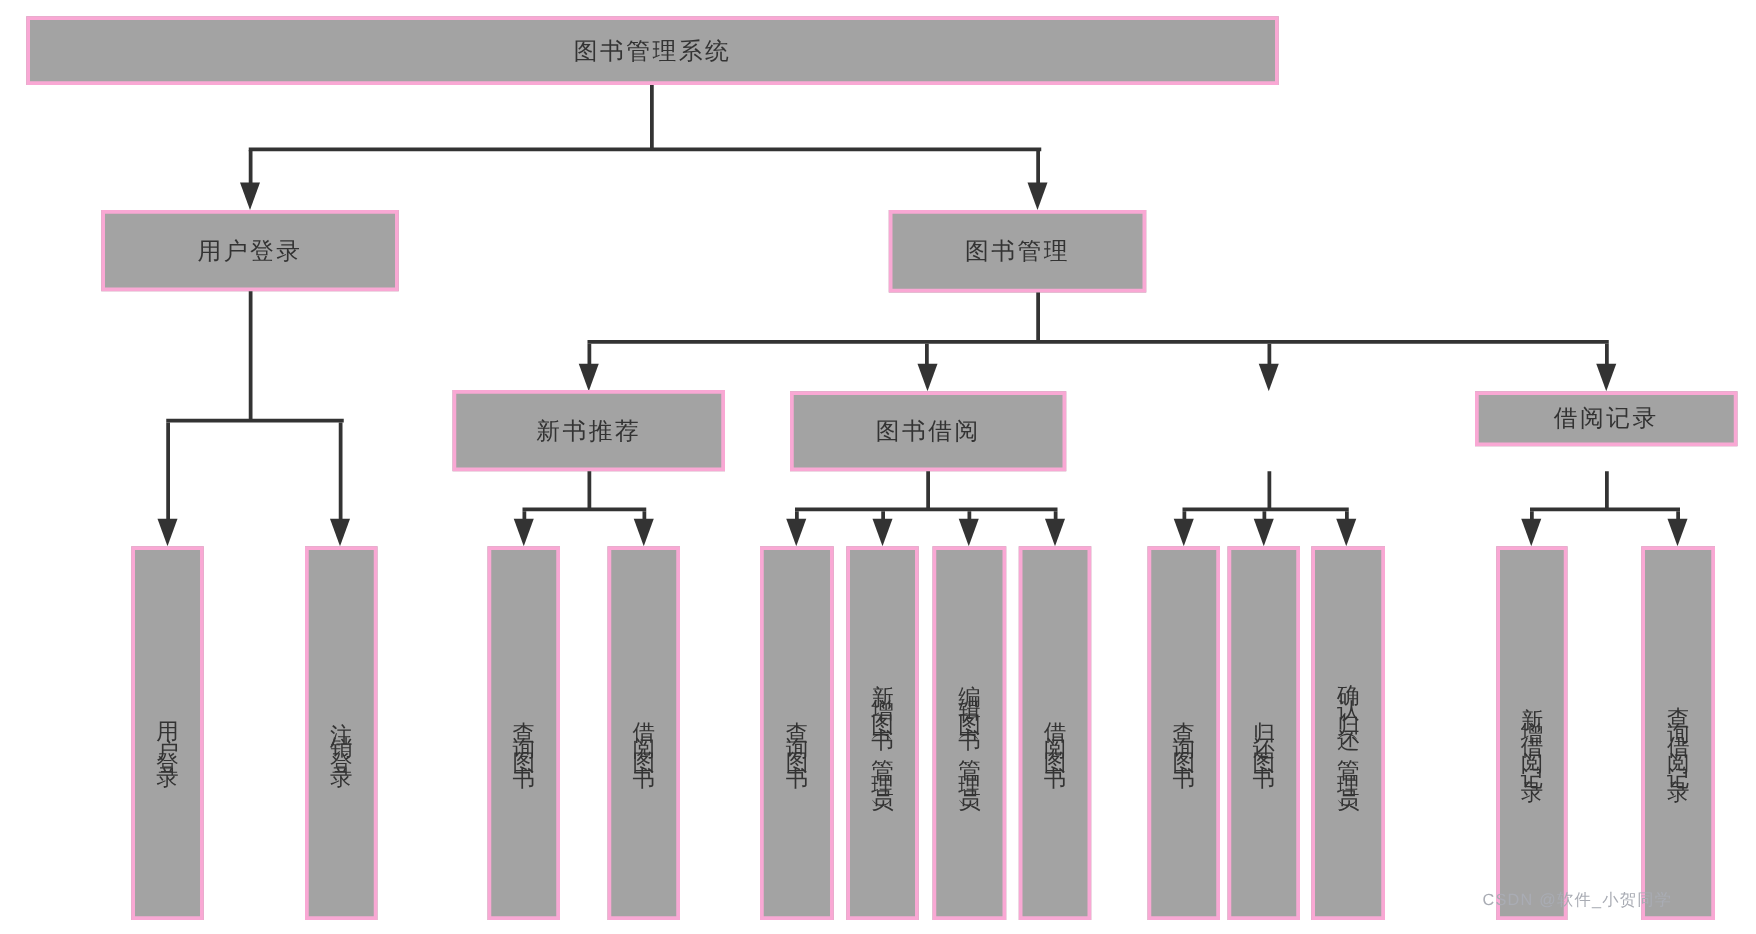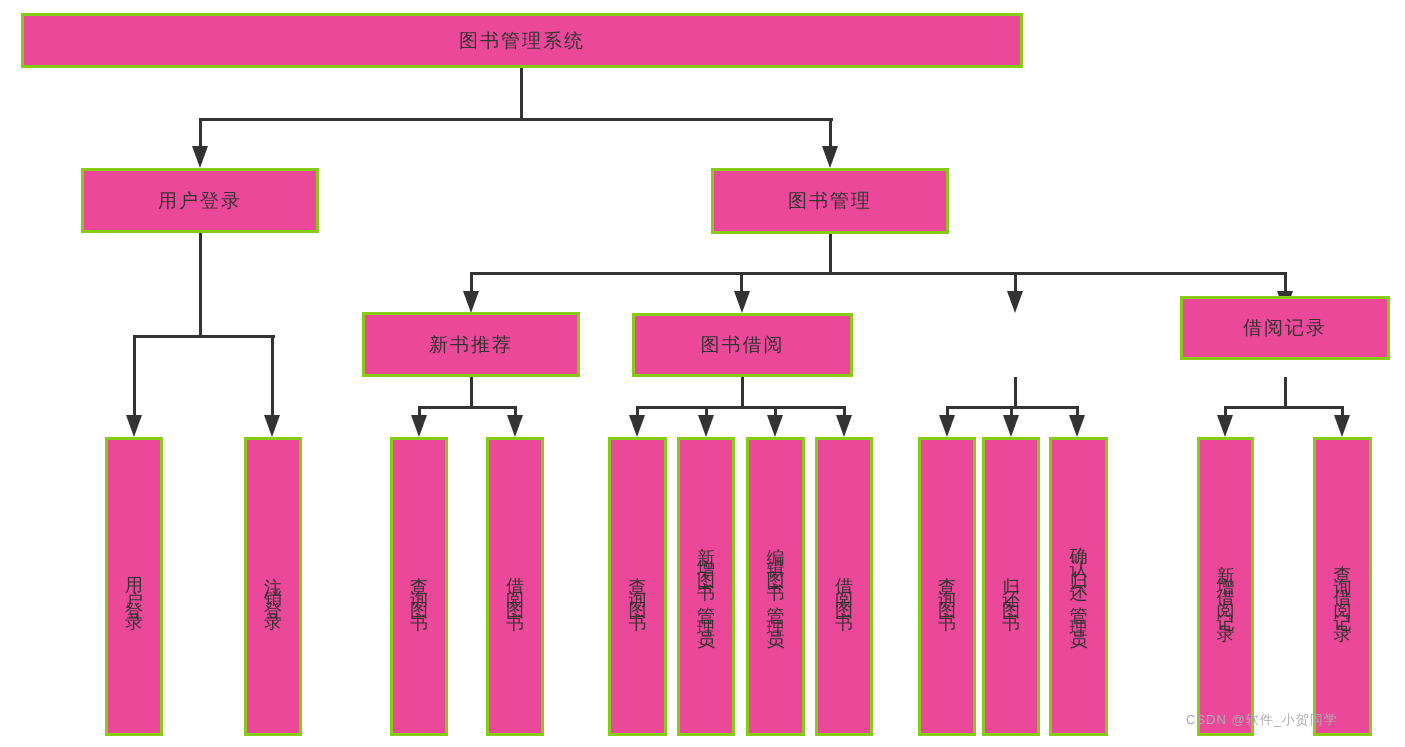--- a/index.html
+++ b/index.html
@@ -1,21 +1,21 @@
 <!DOCTYPE html>
 <html><head>
 <meta charset="utf-8">
 <style>
   html,body{margin:0;padding:0;background:#ffffff;}
   .canvas{
     position:relative;width:1405px;height:747px;background:#ffffff;overflow:hidden;
     font-family:"Liberation Sans","DejaVu Sans",sans-serif;color:#333333;
   }
   .box{
-    position:absolute;box-sizing:border-box;border:3px solid #84cc16;background:#ec4899;
+    position:absolute;box-sizing:border-box;border:3px solid #f9a8d4;background:#a3a3a3;
     display:flex;align-items:center;justify-content:center;
     font-size:19px;letter-spacing:2px;color:#333333;
   }
   .leaf{
     writing-mode:vertical-rl;text-orientation:mixed;
     font-size:18px;letter-spacing:12px;
   }
   .hline,.vline{position:absolute;background:#333333;}
   .arrow{
     position:absolute;width:0;height:0;
@@ -35,21 +35,21 @@
   <div class="box" style="left:21px;top:13px;width:1002px;height:55px">图书管理系统</div>
 
   <div class="vline" style="left:520px;top:68px;width:3px;height:52px"></div>
   <div class="hline" style="left:199px;top:118px;width:634px;height:3px"></div>
   <div class="vline" style="left:199px;top:120px;width:3px;height:28px"></div>
   <div class="vline" style="left:829px;top:120px;width:3px;height:28px"></div>
   <div class="arrow" style="left:192px;top:146px"></div>
   <div class="arrow" style="left:822px;top:146px"></div>
 
   <div class="box" style="left:81px;top:168px;width:238px;height:65px">用户登录</div>
-  <div class="box" style="left:711px;top:168px;width:238px;height:66px">图书管理</div>
+  <div class="box" style="left:711px;top:168px;width:206px;height:66px">图书管理</div>
 
   <div class="vline" style="left:199px;top:233px;width:3px;height:104px"></div>
   <div class="hline" style="left:133px;top:335px;width:142px;height:3px"></div>
   <div class="vline" style="left:133px;top:338px;width:3px;height:78px"></div>
   <div class="vline" style="left:271px;top:338px;width:3px;height:78px"></div>
   <div class="arrow" style="left:126px;top:415px"></div>
   <div class="arrow" style="left:264px;top:415px"></div>
 
   <div class="vline" style="left:829px;top:234px;width:3px;height:40px"></div>
   <div class="hline" style="left:470px;top:272px;width:817px;height:3px"></div>
@@ -57,21 +57,21 @@
   <div class="vline" style="left:740px;top:275px;width:3px;height:18px"></div>
   <div class="vline" style="left:1014px;top:275px;width:3px;height:18px"></div>
   <div class="vline" style="left:1284px;top:275px;width:3px;height:18px"></div>
   <div class="arrow" style="left:463px;top:291px"></div>
   <div class="arrow" style="left:734px;top:291px"></div>
   <div class="arrow" style="left:1007px;top:291px"></div>
   <div class="arrow" style="left:1277px;top:291px"></div>
 
   <div class="box" style="left:632px;top:313px;width:221px;height:64px">图书借阅</div>
   <div class="box" style="left:362px;top:312px;width:218px;height:65px">新书推荐</div>
-  <div class="box" style="left:1180px;top:296px;width:210px;height:64px">借阅记录</div>
+  <div class="box" style="left:1180px;top:313px;width:210px;height:44px">借阅记录</div>
 
   <div class="vline" style="left:470px;top:377px;width:3px;height:31px"></div>
   <div class="hline" style="left:418px;top:406px;width:99px;height:3px"></div>
   <div class="vline" style="left:418px;top:409px;width:3px;height:8px"></div>
   <div class="vline" style="left:514px;top:409px;width:3px;height:8px"></div>
   <div class="arrow" style="left:411px;top:415px"></div>
   <div class="arrow" style="left:507px;top:415px"></div>
 
   <div class="vline" style="left:741px;top:377px;width:3px;height:31px"></div>
   <div class="hline" style="left:636px;top:406px;width:210px;height:3px"></div>

